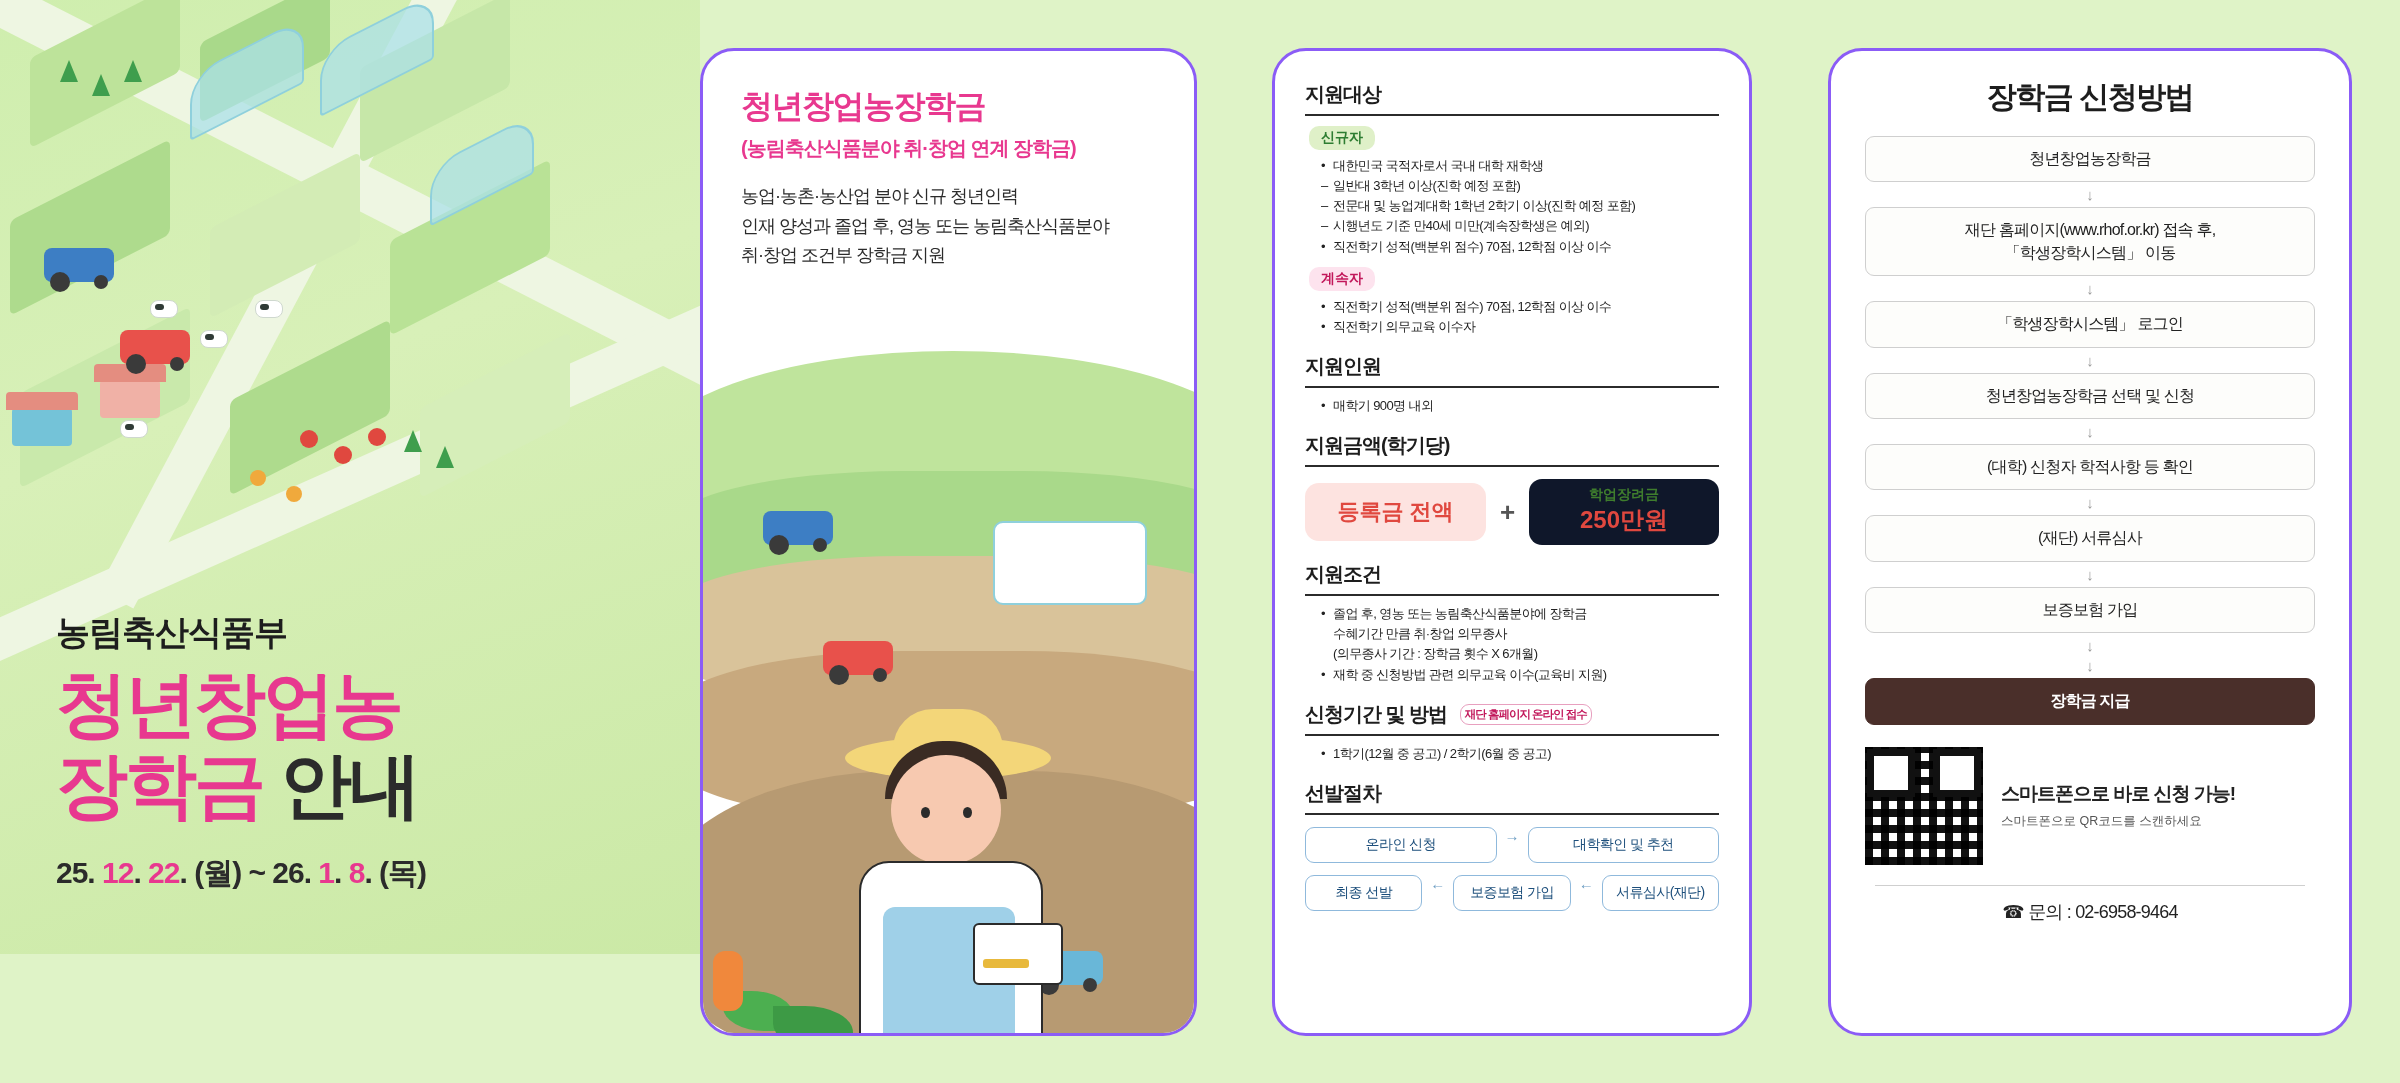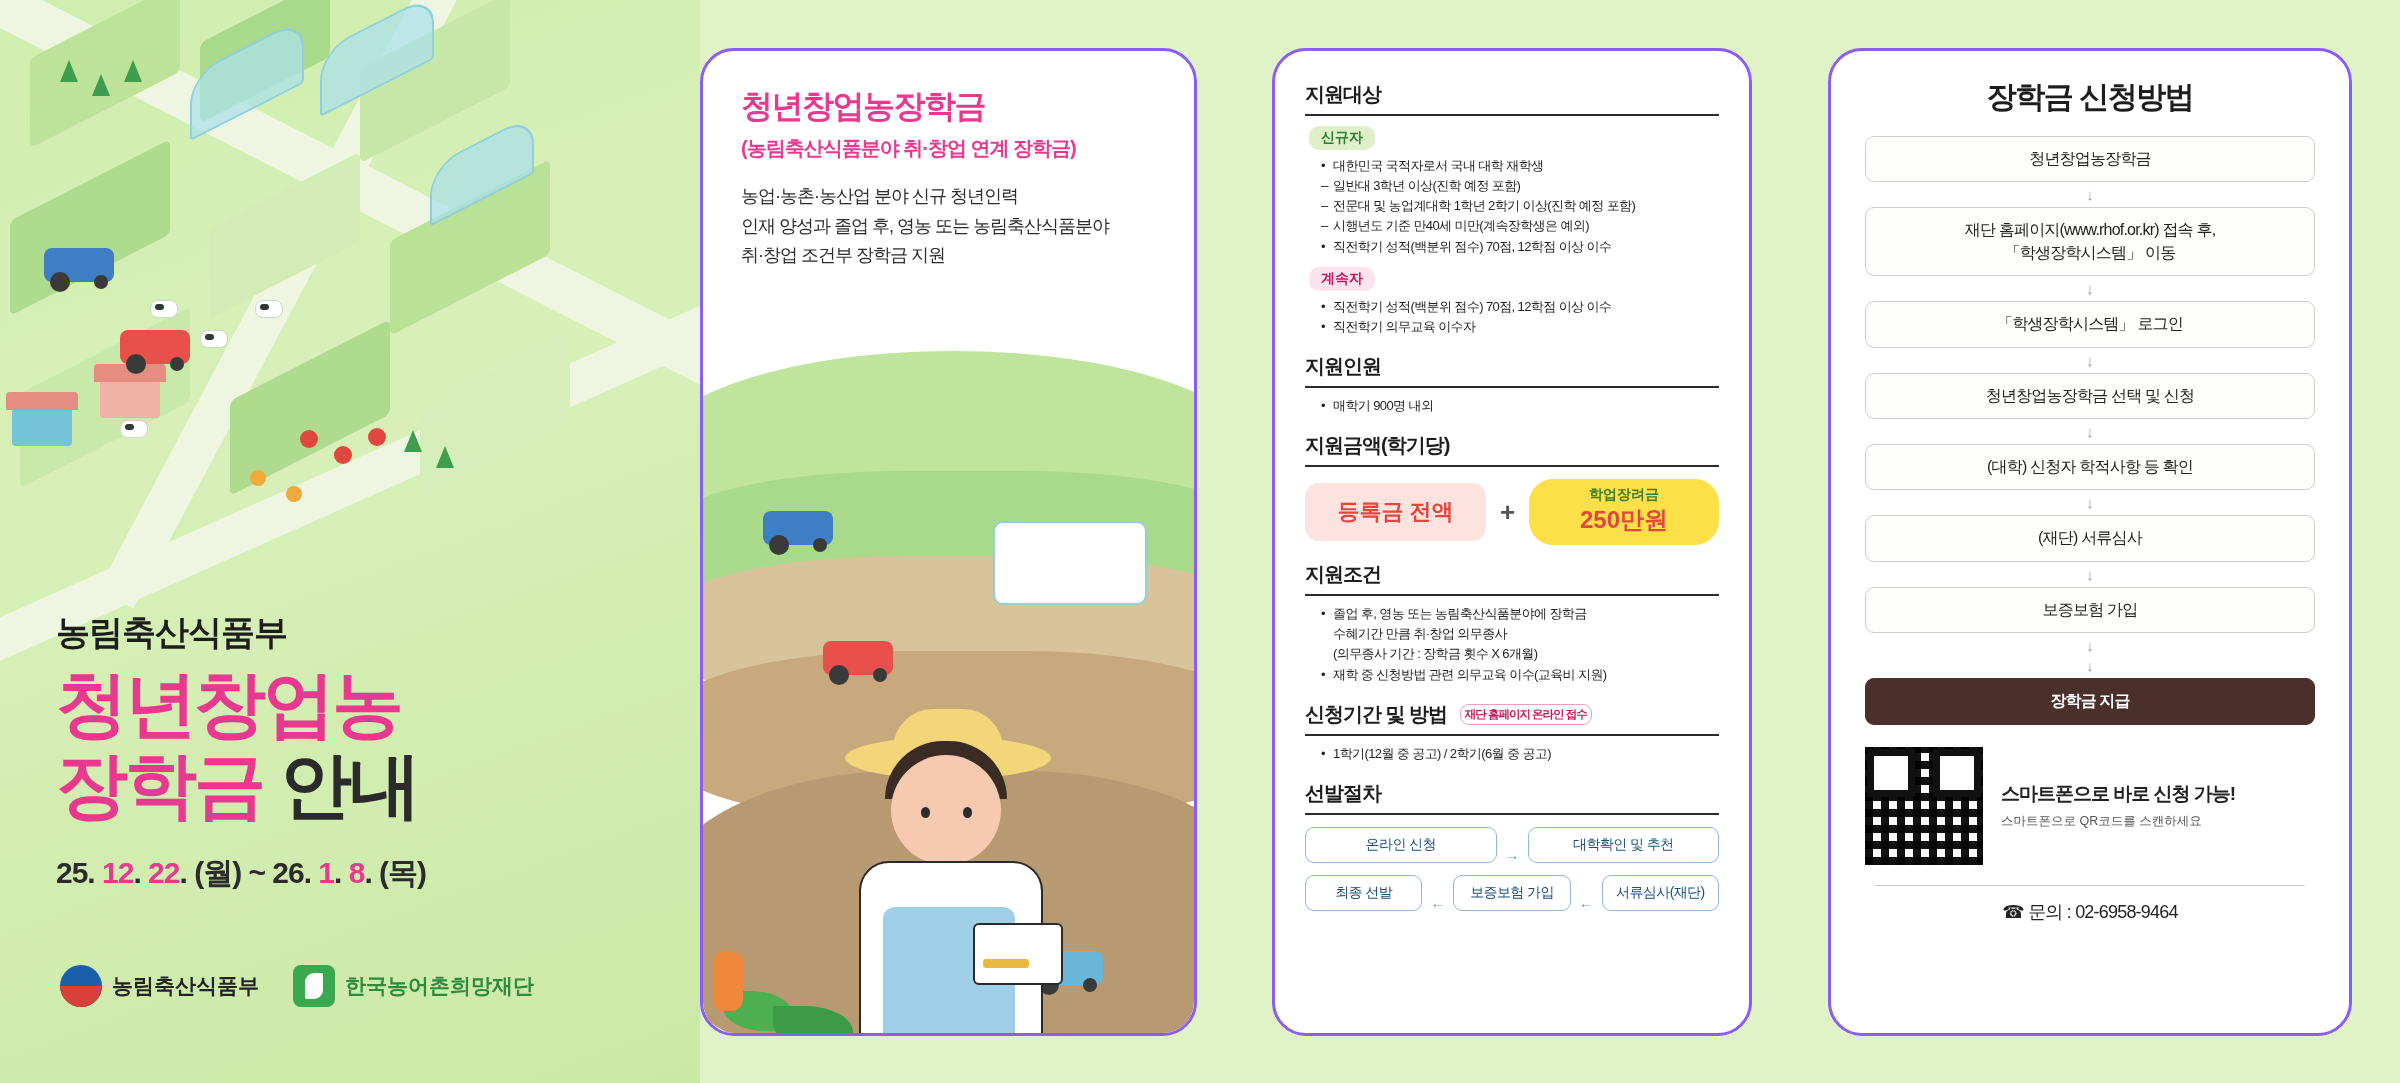--- a/index.html
+++ b/index.html
@@ -4,21 +4,21 @@
 <style>
   html,body{margin:0;padding:0;}
   body{
     width:2400px;height:1083px;overflow:hidden;
     font-family:"Liberation Sans","DejaVu Sans",sans-serif;
     background:#dff3c7;
   }
   .poster{position:relative;width:2400px;height:1083px;background:#dff3c7;}
 
   
-  .left-panel{position:absolute;left:0;top:0;width:700px;height:1083px;overflow:hidden;}
+  .left-panel{position:absolute;left:0;top:0;width:700px;height:954px;overflow:hidden;}
   .field-bg{position:absolute;inset:0;background:
      linear-gradient(160deg,#cfeeae 0%,#d8f0b8 40%,#cbe9a6 100%);}
   .road{position:absolute;background:#eef6e2;}
   .road.r1{left:-60px;top:180px;width:900px;height:44px;transform:rotate(27deg);}
   .road.r2{left:-120px;top:450px;width:1000px;height:40px;transform:rotate(-24deg);}
   .road.r3{left:260px;top:-60px;width:40px;height:700px;transform:rotate(28deg);}
   .plot{position:absolute;border-radius:6px;transform:skewY(-27deg);}
   .veg-dot{position:absolute;border-radius:50%;}
   .tree{position:absolute;width:0;height:0;border-left:9px solid transparent;border-right:9px solid transparent;border-bottom:22px solid #3f9e4d;}
   .greenhouse{position:absolute;background:rgba(171,224,232,.75);border:2px solid #8fd0dc;border-radius:30px 30px 4px 4px;transform:skewY(-27deg);}
@@ -74,25 +74,25 @@
   .chip{display:inline-block;font-size:14px;font-weight:bold;color:#2e7d32;background:#dff0c8;border-radius:10px;padding:3px 12px;margin:10px 0 6px 4px;}
   .chip.pink{color:#c2185b;background:#fde3ee;}
   ul.dots{margin:0;padding-left:16px;list-style:none;}
   ul.dots li{font-size:13px;line-height:1.55;color:#222;position:relative;padding-left:12px;letter-spacing:-0.6px;}
   ul.dots li:before{content:"•";position:absolute;left:0;top:0;color:#222;}
   ul.dots li.sub:before{content:"–";}
   ul.dots li.plain:before{content:"";}
   .pay-row{display:flex;align-items:center;gap:14px;margin-top:12px;}
   .pay-a{flex:1;background:#fde3e0;border-radius:14px;text-align:center;padding:14px 0;font-size:22px;font-weight:bold;color:#e0483f;}
   .pay-plus{font-size:26px;font-weight:bold;color:#555;}
-  .pay-b{flex:1.05;background:#fde047;border-radius:24px;text-align:center;padding:7px 0 9px;}
+  .pay-b{flex:1.05;background:#0f172a;border-radius:13px;text-align:center;padding:7px 0 9px;}
   .pay-b .l1{font-size:14px;font-weight:bold;color:#3f7d2d;}
   .pay-b .l2{font-size:24px;font-weight:bold;color:#e0483f;}
   .tagnote{display:inline-block;font-size:11.5px;font-weight:bold;color:#c2185b;border:1.5px solid #e8a0bf;border-radius:9px;padding:2px 4px;margin-left:8px;vertical-align:3px;}
-  .flow{display:flex;align-items:flex-end;gap:8px;margin-top:12px;}
+  .flow{display:flex;align-items:flex-start;gap:8px;margin-top:12px;}
   .fbox{border:1.8px solid #8fb9dc;border-radius:9px;padding:8px 0;text-align:center;font-size:14px;color:#1d4f7c;flex:1;letter-spacing:-0.6px;background:#fff;}
   .farrow{color:#6f9fc4;font-size:15px;}
 
   
   .card4{left:1828px;top:48px;width:524px;height:988px;padding:26px 34px;}
   .c4-title{text-align:center;font-size:30px;font-weight:bold;color:#1d1d1d;letter-spacing:-1.5px;margin-bottom:18px;}
   .step{border:1.8px solid #cfcfcf;border-radius:9px;background:#fdfdfb;text-align:center;font-size:16px;color:#222;padding:11px 4px;letter-spacing:-0.8px;line-height:1.4;}
   .step.last{background:#4a2f2a;color:#fff;border-color:#4a2f2a;font-weight:bold;font-family:Liberation Serif, serif;}
   .arrow{text-align:center;font-size:15px;color:#9a9a9a;line-height:1;margin:5px 0;}
   .qr-row{display:flex;align-items:center;gap:18px;margin-top:22px;}

